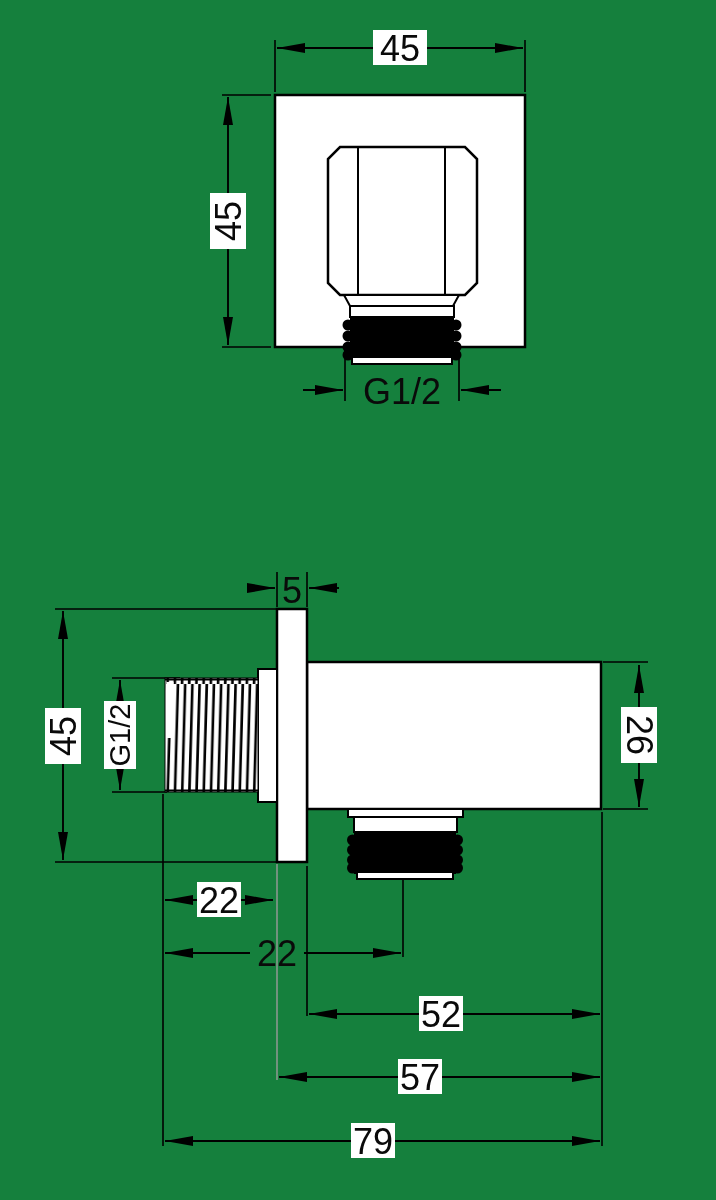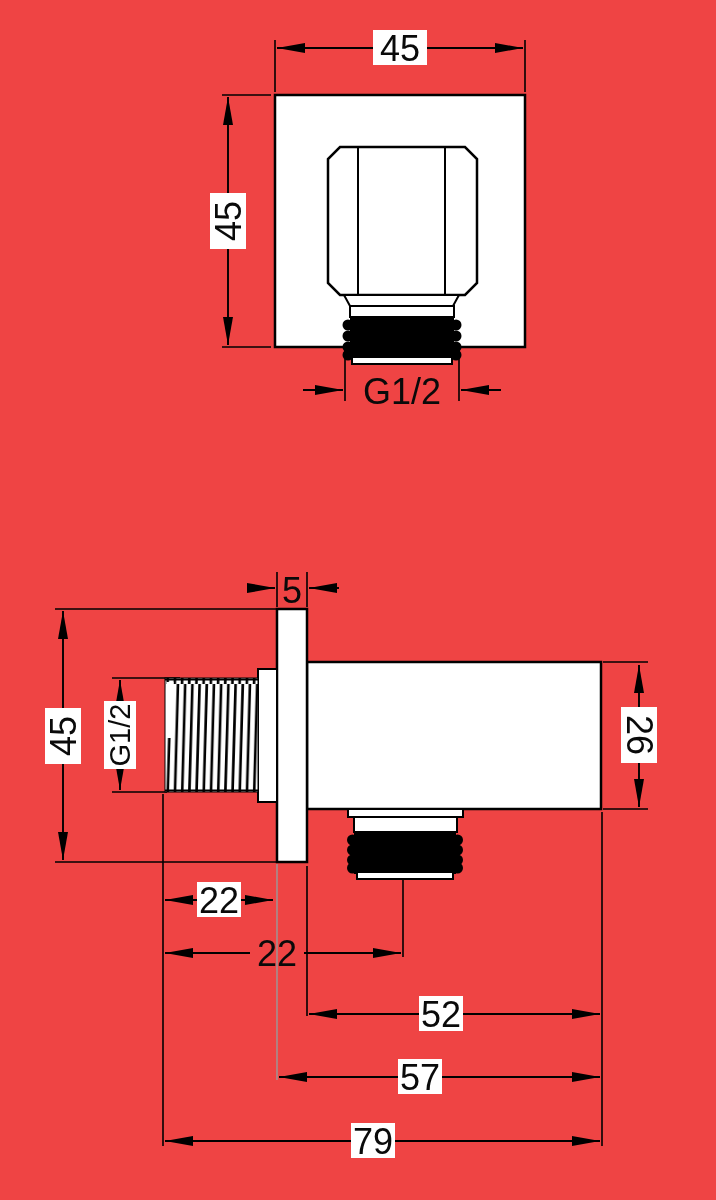--- a/index.html
+++ b/index.html
@@ -1,16 +1,16 @@
 <!DOCTYPE html>
 <html><head>
 <meta charset="utf-8">
 <style>
   html,body{margin:0;padding:0;background:#ffffff;}
-  .stage{width:716px;height:1200px;background:#ef4444;position:relative;overflow:hidden;}
+  .stage{width:716px;height:1200px;background:#15803d;position:relative;overflow:hidden;}
   svg{display:block;}
   .e{stroke:#000;stroke-width:1.6;fill:none;}
   .eg{stroke:#9a9a9a;stroke-width:1.4;fill:none;}
   .d{stroke:#000;stroke-width:1.9;fill:none;}
   .o{fill:#fff;stroke:#000;stroke-width:2.5;stroke-linejoin:miter;}
   .o2{fill:#fff;stroke:#000;stroke-width:2;stroke-linejoin:miter;}
   .blk{fill:#000;stroke:none;}
   .tbg{fill:#fff;stroke:none;}
   .dim-text{font-family:"Liberation Sans",sans-serif;font-size:36px;fill:#0a0a0a;}
   .dim-text-sm{font-family:"Liberation Sans",sans-serif;font-size:29px;fill:#0a0a0a;}

